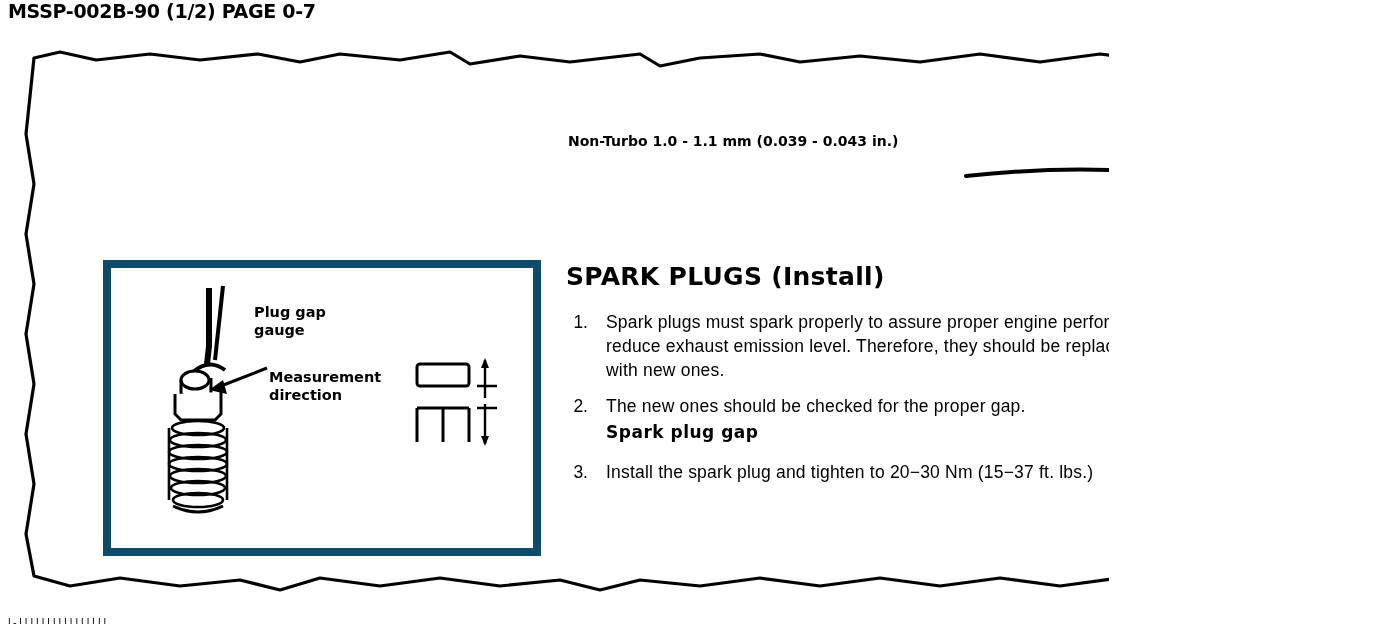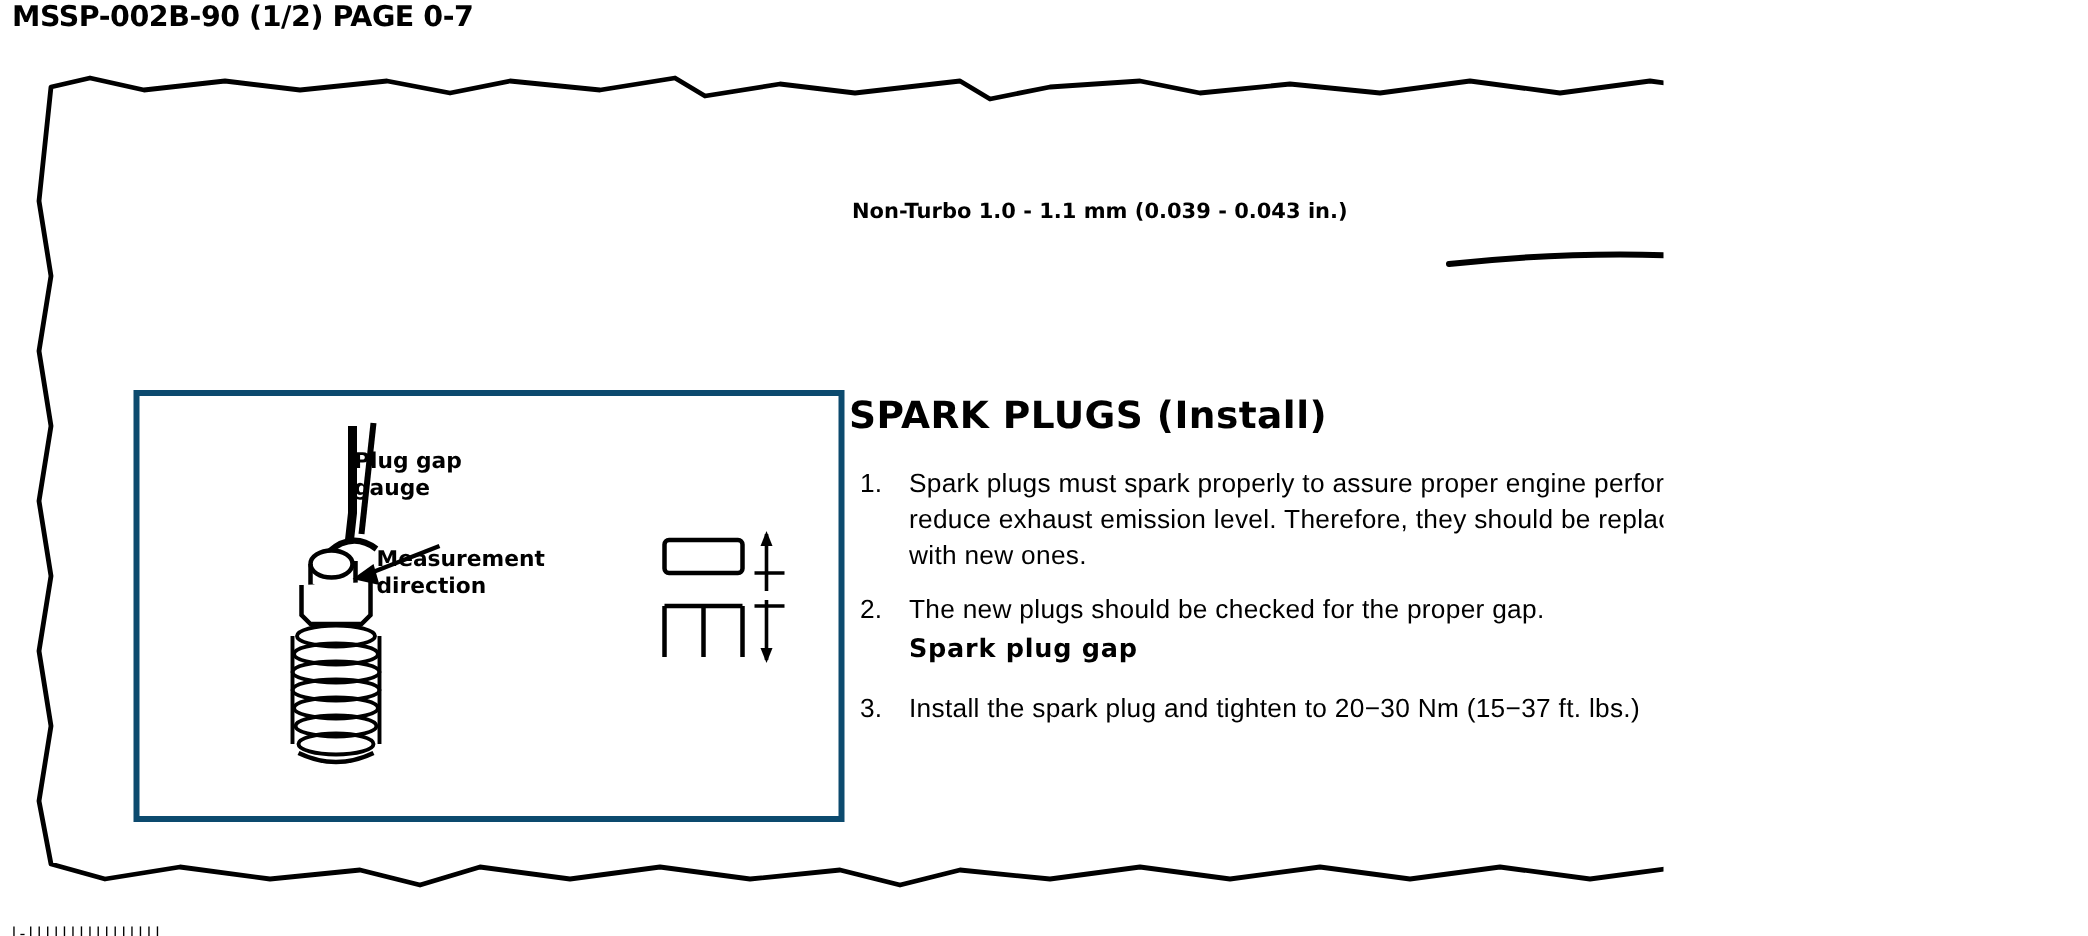--- a/index.html
+++ b/index.html
@@ -28,27 +28,26 @@
   }
   .torn-frame {
     position: absolute;
     left: 0;
     top: 24px;
     width: 1392px;
     height: 580px;
   }
   .photo-box {
     position: absolute;
-    left: 89px;
+    left: 103px;
     top: 260px;
     width: 422px;
     height: 280px;
-    border: 4px solid #0c4a6e;
+    border: 8px solid #0c4a6e;
     background: #fff;
-    padding-left: 44px;
   }
   .gap-specs {
     position: absolute;
     left: 568px;
     top: 133px;
     font-family: "DejaVu Sans", sans-serif;
     font-weight: bold;
     font-size: 14px;
     text-align: center;
   }
@@ -225,21 +224,21 @@
   <div class="section-title">SPARK PLUGS (Install)</div>
   <div class="part-code">N06SAOF</div>
 
   <div class="steps">
     <div class="step">
       <span class="step-num">1.</span>
       <span class="step-text">Spark plugs must spark properly to assure proper engine performance and reduce exhaust emission level. Therefore, they should be replaced periodically with new ones.</span>
     </div>
     <div class="step">
       <span class="step-num">2.</span>
-      <span class="step-text">The new plugs should be checked for the proper gap.</span>
+      <span class="step-text">The new ones should be checked for the proper gap.</span>
     </div>
     <div class="gap-line">
       <span class="gap-label">Spark plug gap</span>
     </div>
     <div class="step">
       <span class="step-num">3.</span>
       <span class="step-text">Install the spark plug and tighten to 20−30 Nm (15−37 ft. lbs.)</span>
     </div>
   </div>
 

